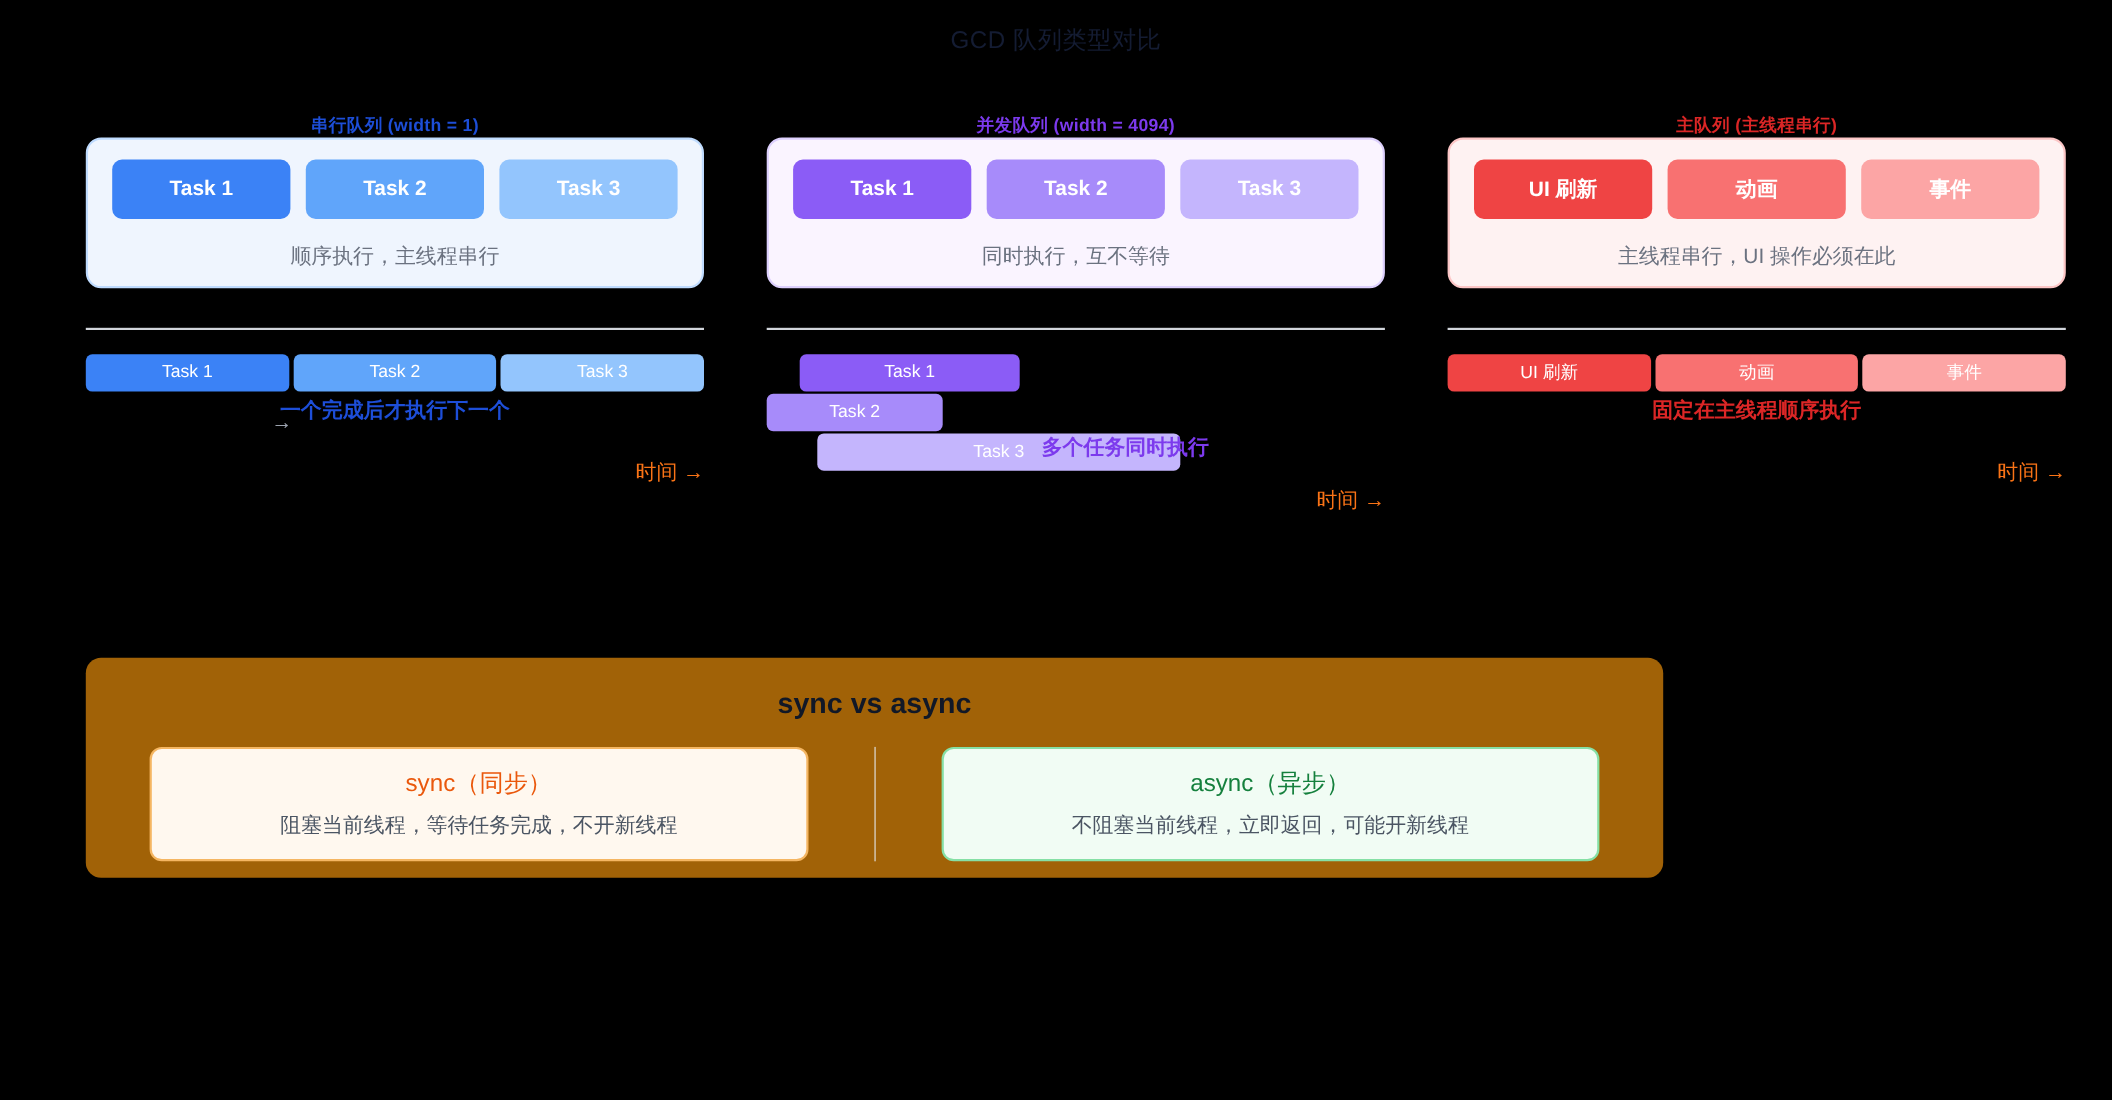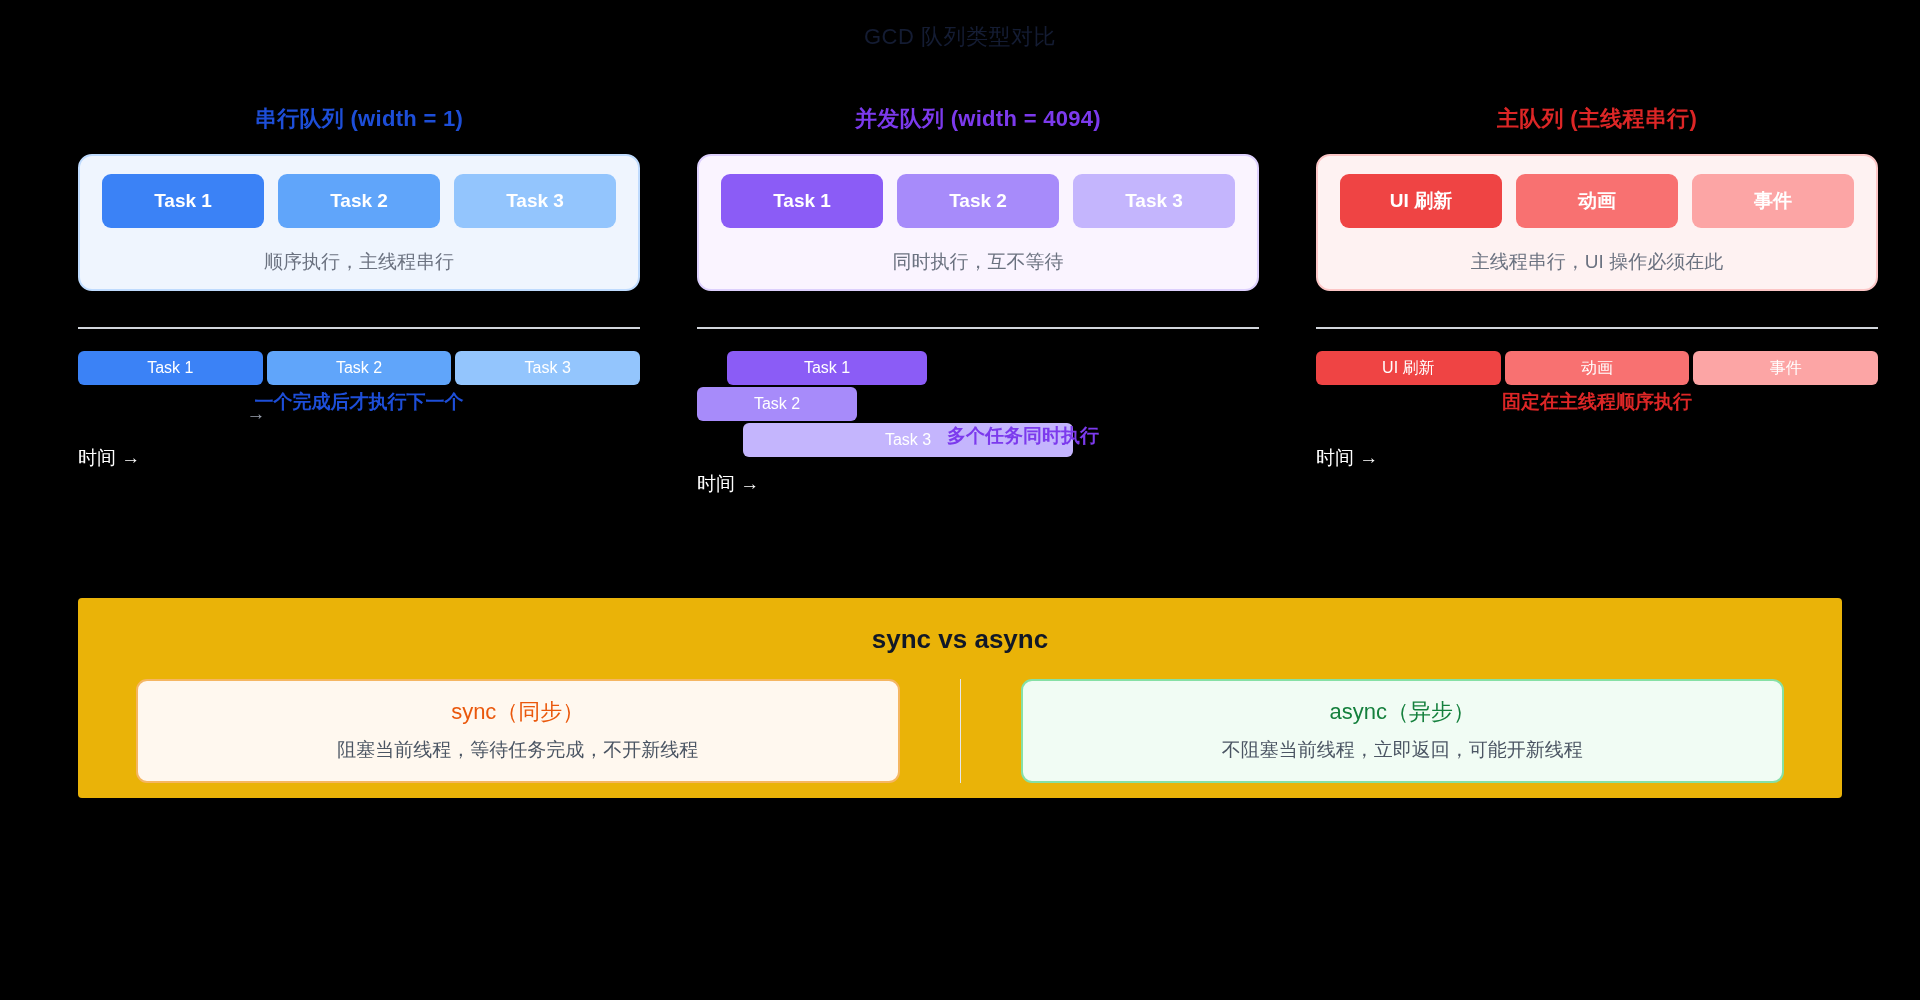--- a/index.html
+++ b/index.html
@@ -17,21 +17,21 @@
     text-align: center;
     font-size: 22px; font-weight: 400; color: #141c33;
     letter-spacing: .5px;
   }
 
   
   .columns { position: absolute; top: 104px; left: 78px; width: 1800px; display: flex; gap: 57px; }
   .col { width: 562px; }
 
   .col-title {
-    text-align: center; font-size: 22px; font-weight: 700; margin-bottom: 20px;
+    text-align: center; font-size: 16px; font-weight: 700; 
     letter-spacing: .3px;
   }
   .col-title.serial  { color: #1d4ed8; }
   .col-title.concur  { color: #7c3aed; }
   .col-title.mainq   { color: #dc2626; }
 
   
   .panel { border-radius: 14px; border: 2px solid; padding: 18px 22px 14px 22px; }
   .panel.serial { background: #eff5fe; border-color: #bfdbfe; }
   .panel.concur { background: #faf4ff; border-color: #ddd0fd; }
@@ -70,27 +70,27 @@
   .tl-caption.serial { color: #1d4ed8; }
   .tl-caption.concur { color: #7c3aed; }
   .tl-caption.mainq  { color: #dc2626; }
 
   .tl-arrow-overlay {
     position: absolute; left: 0; width: 100%;
     text-align: center; color: #9ca3af; font-size: 19px;
     pointer-events: none;
   }
   .tl-time {
-    margin-top: 30px; text-align: left; color: #ffffff; font-size: 19px;
+    margin-top: 30px; text-align: right; color: #f97316; font-size: 19px;
   }
 
   
   .bottom-card {
-    position: absolute; left: 78px; top: 598px; width: 1764px; height: 200px;
-    background: #eab308; border-radius: 4px; padding: 26px 58px;
+    position: absolute; left: 78px; top: 598px; width: 1434px; height: 200px;
+    background: #a16207; border-radius: 14px; padding: 26px 58px;
   }
   .bottom-title {
     text-align: center; font-size: 26px; font-weight: 600; color: #111827;
     margin-bottom: 24px;
   }
   .bottom-grid { display: flex; gap: 60px; align-items: stretch; }
   .sa-box {
     flex: 1 1 0; border-radius: 11px; border: 2px solid; padding: 16px 14px 18px 14px;
     text-align: center;
   }

